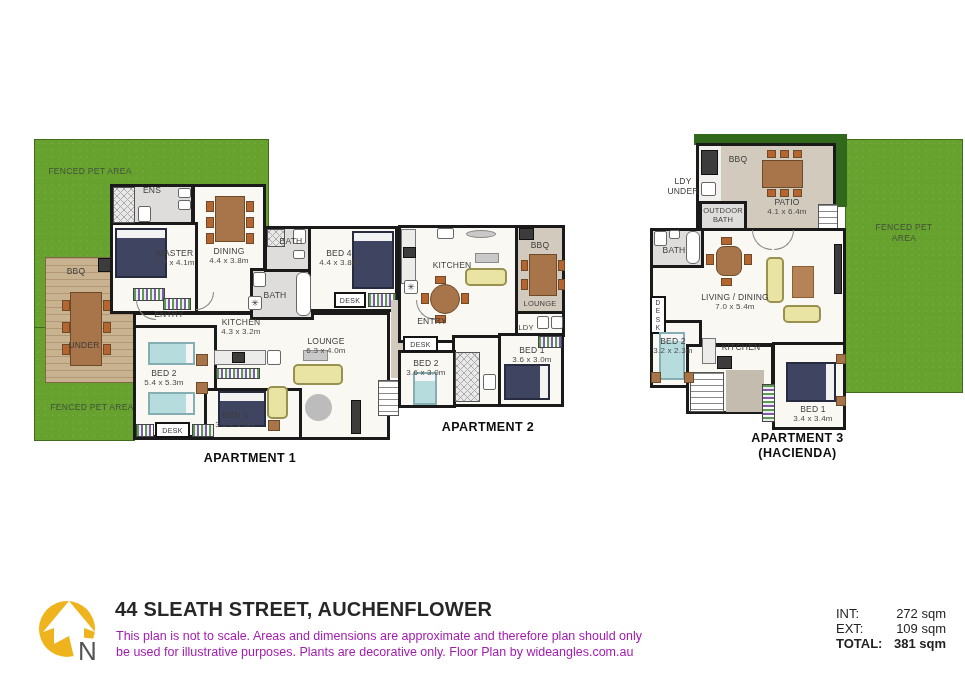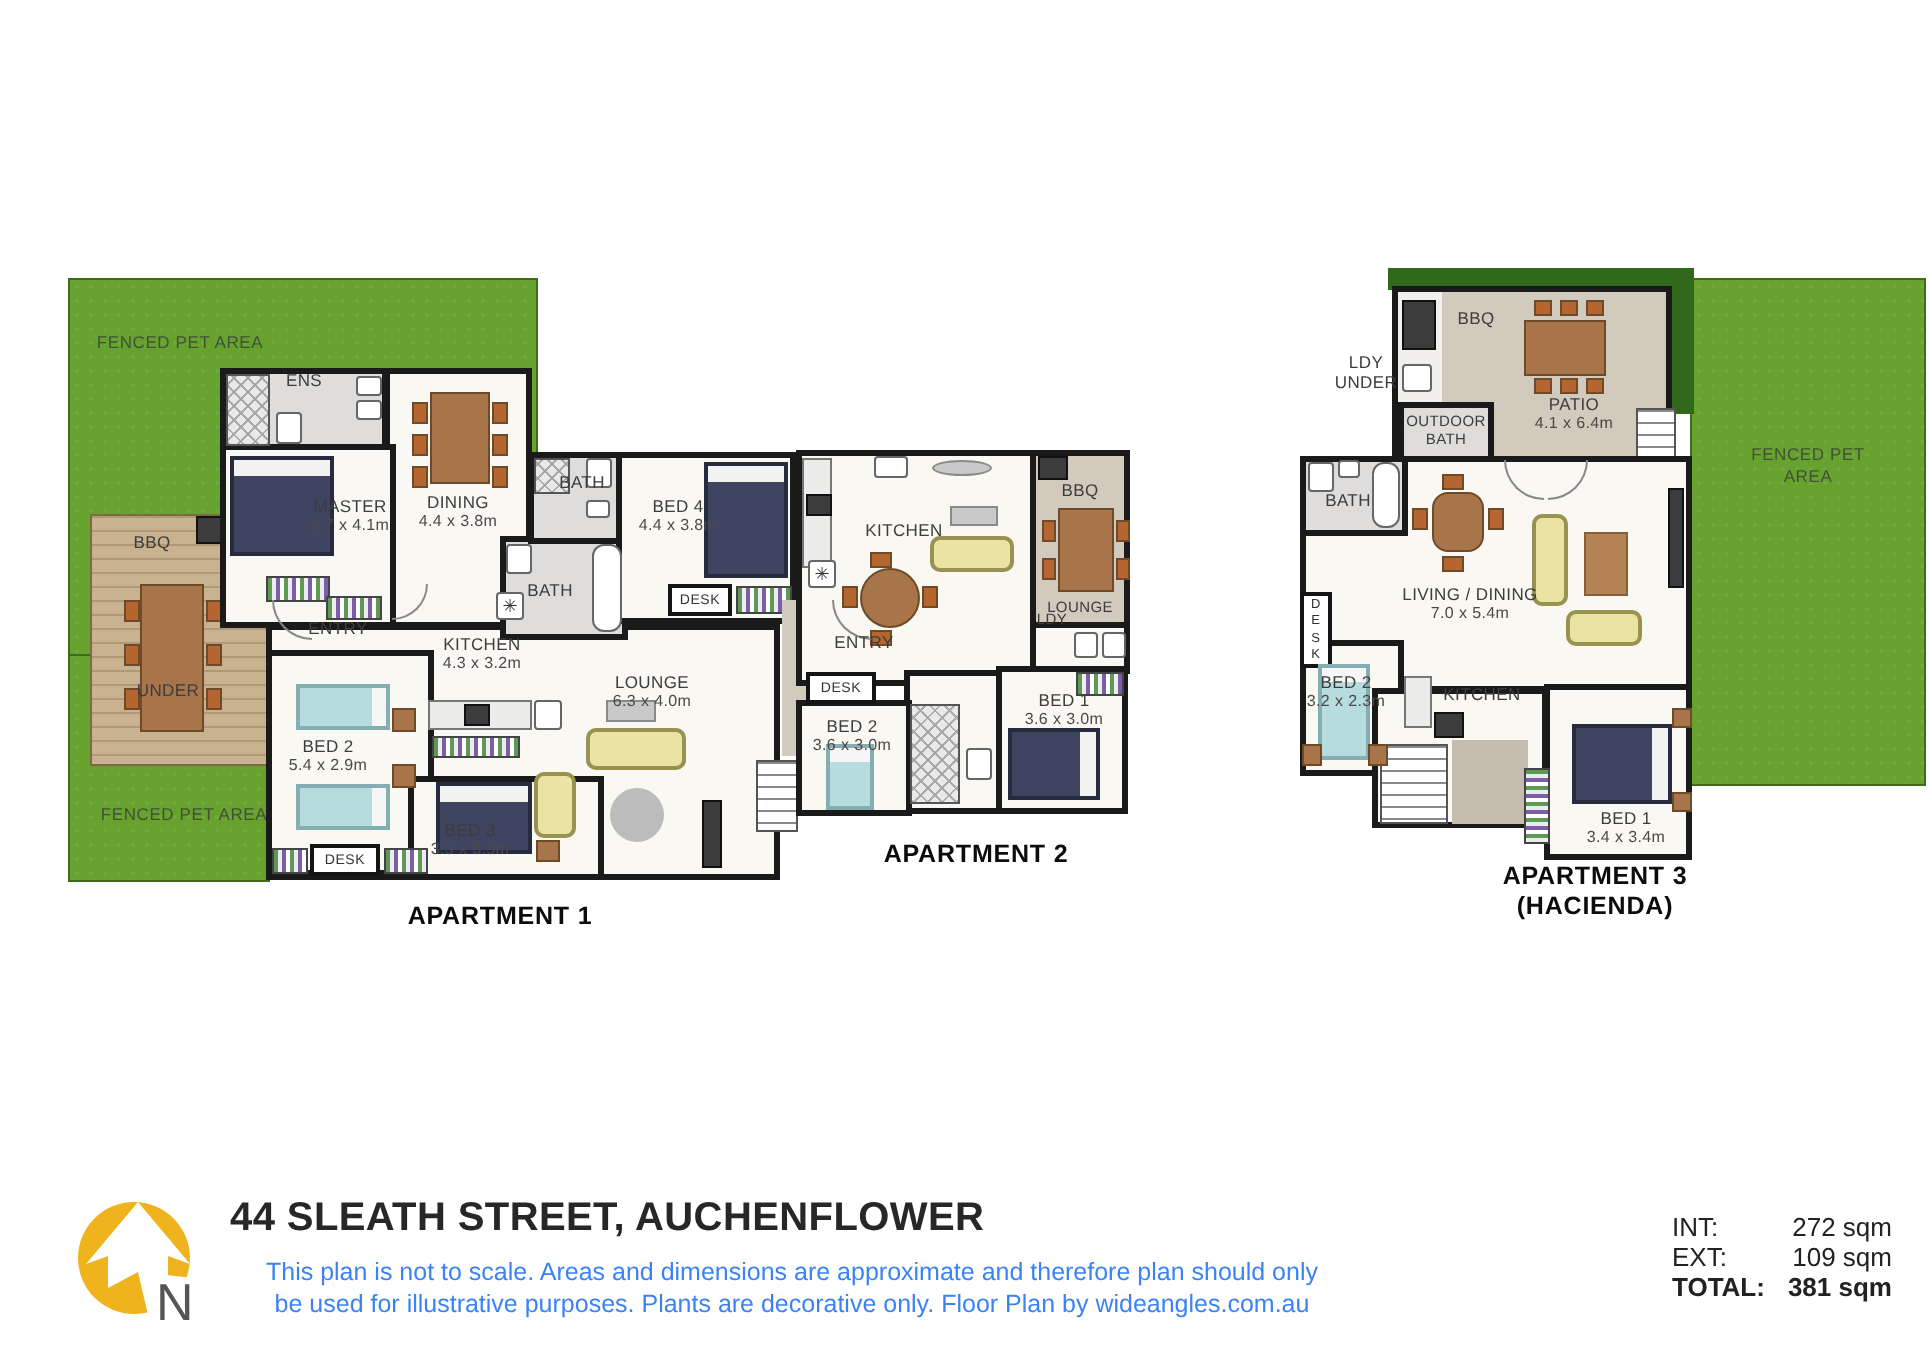--- a/index.html
+++ b/index.html
@@ -39,21 +39,21 @@
   .gray{background:#c9c9c9;border:1px solid #8a8a8a;}
   .rug{background:#bcbcbc;border-radius:50%;}
   .door{border:1px solid #888;border-top:none;border-right:none;border-radius:0 0 0 100%;}
   .doorR{border:1px solid #888;border-top:none;border-left:none;border-radius:0 0 100% 0;}
   .deskbox{background:#fff;border:2px solid #141414;font-size:7px;color:#333;text-align:center;
            display:flex;align-items:center;justify-content:center;letter-spacing:.3px;}
   .vtext{width:9px;margin:1px auto 0;word-break:break-all;font-size:6.5px;line-height:1.25;color:#333;text-align:center;}
   .glabel{font-size:8.5px;line-height:1.3;color:#42503a;text-align:center;letter-spacing:.3px;}
   .wm{font-size:9px;color:#333;text-align:center;line-height:13px;}
   .title{font-weight:700;font-size:20px;color:#272727;letter-spacing:.2px;}
-  .disc{font-size:12.5px;color:#3b82f6;text-align:center;}
+  .disc{font-size:12.5px;color:#a21caf;}
   .stat{font-size:13px;color:#222;}
   .statb{font-weight:700;}
 </style>
 </head>
 <body>
 
 <div class="page">
 
   <div class="a grass" style="left:35px;top:140px;width:233px;height:190px"></div>
   <div class="a grass" style="left:35px;top:328px;width:99px;height:112px"></div>
@@ -153,21 +153,21 @@
   <div class="a lbl" style="left:210px;top:317px;width:62px">
     <div>KITCHEN</div>
     <div class="dim">4.3 x 3.2m</div>
   </div>
   <div class="a lbl" style="left:296px;top:336px;width:60px">
     <div>LOUNGE</div>
     <div class="dim">6.3 x 4.0m</div>
   </div>
   <div class="a lbl" style="left:136px;top:368px;width:56px">
     <div>BED 2</div>
-    <div class="dim">5.4 x 2.9m</div>
+    <div class="dim">5.4 x 5.3m</div>
   </div>
   <div class="a lbl" style="left:208px;top:410px;width:54px">
     <div>BED 3</div>
     <div class="dim">3.5 x 3.5m</div>
   </div>
   <div class="a big" style="left:192px;top:451px;width:116px">APARTMENT 1</div>
 
   <div class="a room" style="left:398px;top:225px;width:120px;height:118px"></div>
   <div class="a room patiof" style="left:515px;top:225px;width:50px;height:104px"></div>
   <div class="a room" style="left:515px;top:311px;width:50px;height:26px"></div>
@@ -199,21 +199,21 @@
   <div class="a fix" style="left:483px;top:374px;width:13px;height:16px"></div>
   <div class="a deskbox" style="left:403px;top:336px;width:35px;height:16px">DESK</div>
   <div class="a bedTt" style="left:413px;top:372px;width:24px;height:33px"></div>
   <div class="a ward" style="left:538px;top:336px;width:24px;height:12px"></div>
   <div class="a bedDr" style="left:504px;top:364px;width:46px;height:36px"></div>
   <div class="a door" style="left:416px;top:300px;width:20px;height:20px"></div>
 
   <div class="a lbl" style="left:424px;top:260px;width:56px">KITCHEN</div>
   <div class="a lbl" style="left:525px;top:240px;width:30px">BBQ</div>
   <div class="a lbl" style="left:517px;top:299px;width:46px;font-size:7.5px">LOUNGE</div>
-  <div class="a lbl" style="left:514px;top:305px;width:24px;font-size:7.5px">LDY</div>
+  <div class="a lbl" style="left:514px;top:323px;width:24px;font-size:7.5px">LDY</div>
   <div class="a lbl" style="left:410px;top:316px;width:44px">ENTRY</div>
   <div class="a lbl" style="left:400px;top:358px;width:52px">
     <div>BED 2</div>
     <div class="dim">3.6 x 3.0m</div>
   </div>
   <div class="a lbl" style="left:506px;top:345px;width:52px">
     <div>BED 1</div>
     <div class="dim">3.6 x 3.0m</div>
   </div>
   <div class="a big" style="left:430px;top:420px;width:116px">APARTMENT 2</div>

